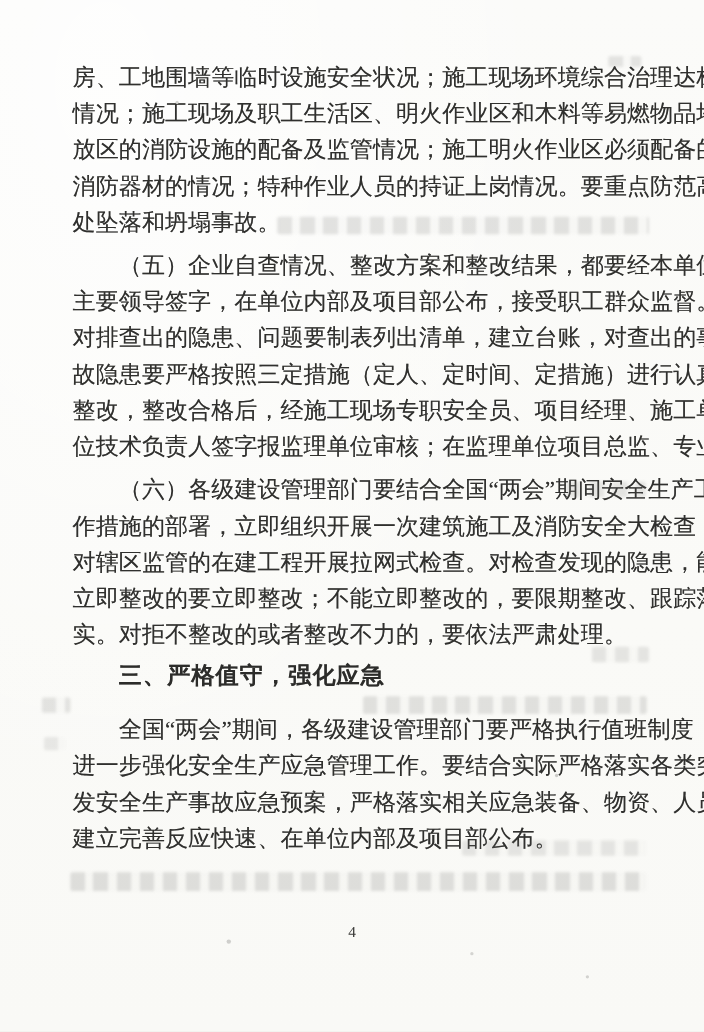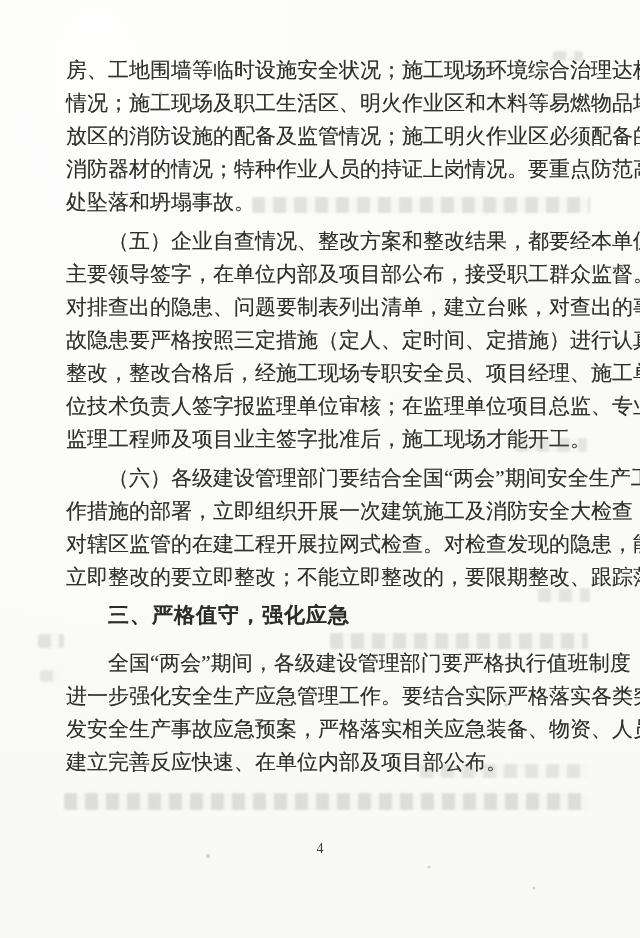--- a/index.html
+++ b/index.html
@@ -112,28 +112,28 @@
       <div class="line last">处坠落和坍塌事故。</div>
     </div>
 
     <div class="para gap">
       <div class="line indent">（五）企业自查情况、整改方案和整改结果，都要经本单位</div>
       <div class="line">主要领导签字，在单位内部及项目部公布，接受职工群众监督。</div>
       <div class="line">对排查出的隐患、问题要制表列出清单，建立台账，对查出的事</div>
       <div class="line">故隐患要严格按照三定措施（定人、定时间、定措施）进行认真</div>
       <div class="line">整改，整改合格后，经施工现场专职安全员、项目经理、施工单</div>
       <div class="line">位技术负责人签字报监理单位审核；在监理单位项目总监、专业</div>
-      <div class="line last">监理工程师及项目业主签字批准后，施工现场才能开工。</div>
     </div>
 
     <div class="para gap">
       <div class="line indent">（六）各级建设管理部门要结合全国“两会”期间安全生产工</div>
       <div class="line">作措施的部署，立即组织开展一次建筑施工及消防安全大检查，</div>
       <div class="line">对辖区监管的在建工程开展拉网式检查。对检查发现的隐患，能</div>
       <div class="line">立即整改的要立即整改；不能立即整改的，要限期整改、跟踪落</div>
+      <div class="line last">实。对拒不整改的或者整改不力的，要依法严肃处理。</div>
     </div>
 
     <div class="heading">三、严格值守，强化应急</div>
 
     <div class="para gap">
       <div class="line indent">全国“两会”期间，各级建设管理部门要严格执行值班制度，</div>
       <div class="line">进一步强化安全生产应急管理工作。要结合实际严格落实各类突</div>
       <div class="line">发安全生产事故应急预案，严格落实相关应急装备、物资、人员，</div>
       <div class="line last">建立完善反应快速、在单位内部及项目部公布。</div>
     </div>

